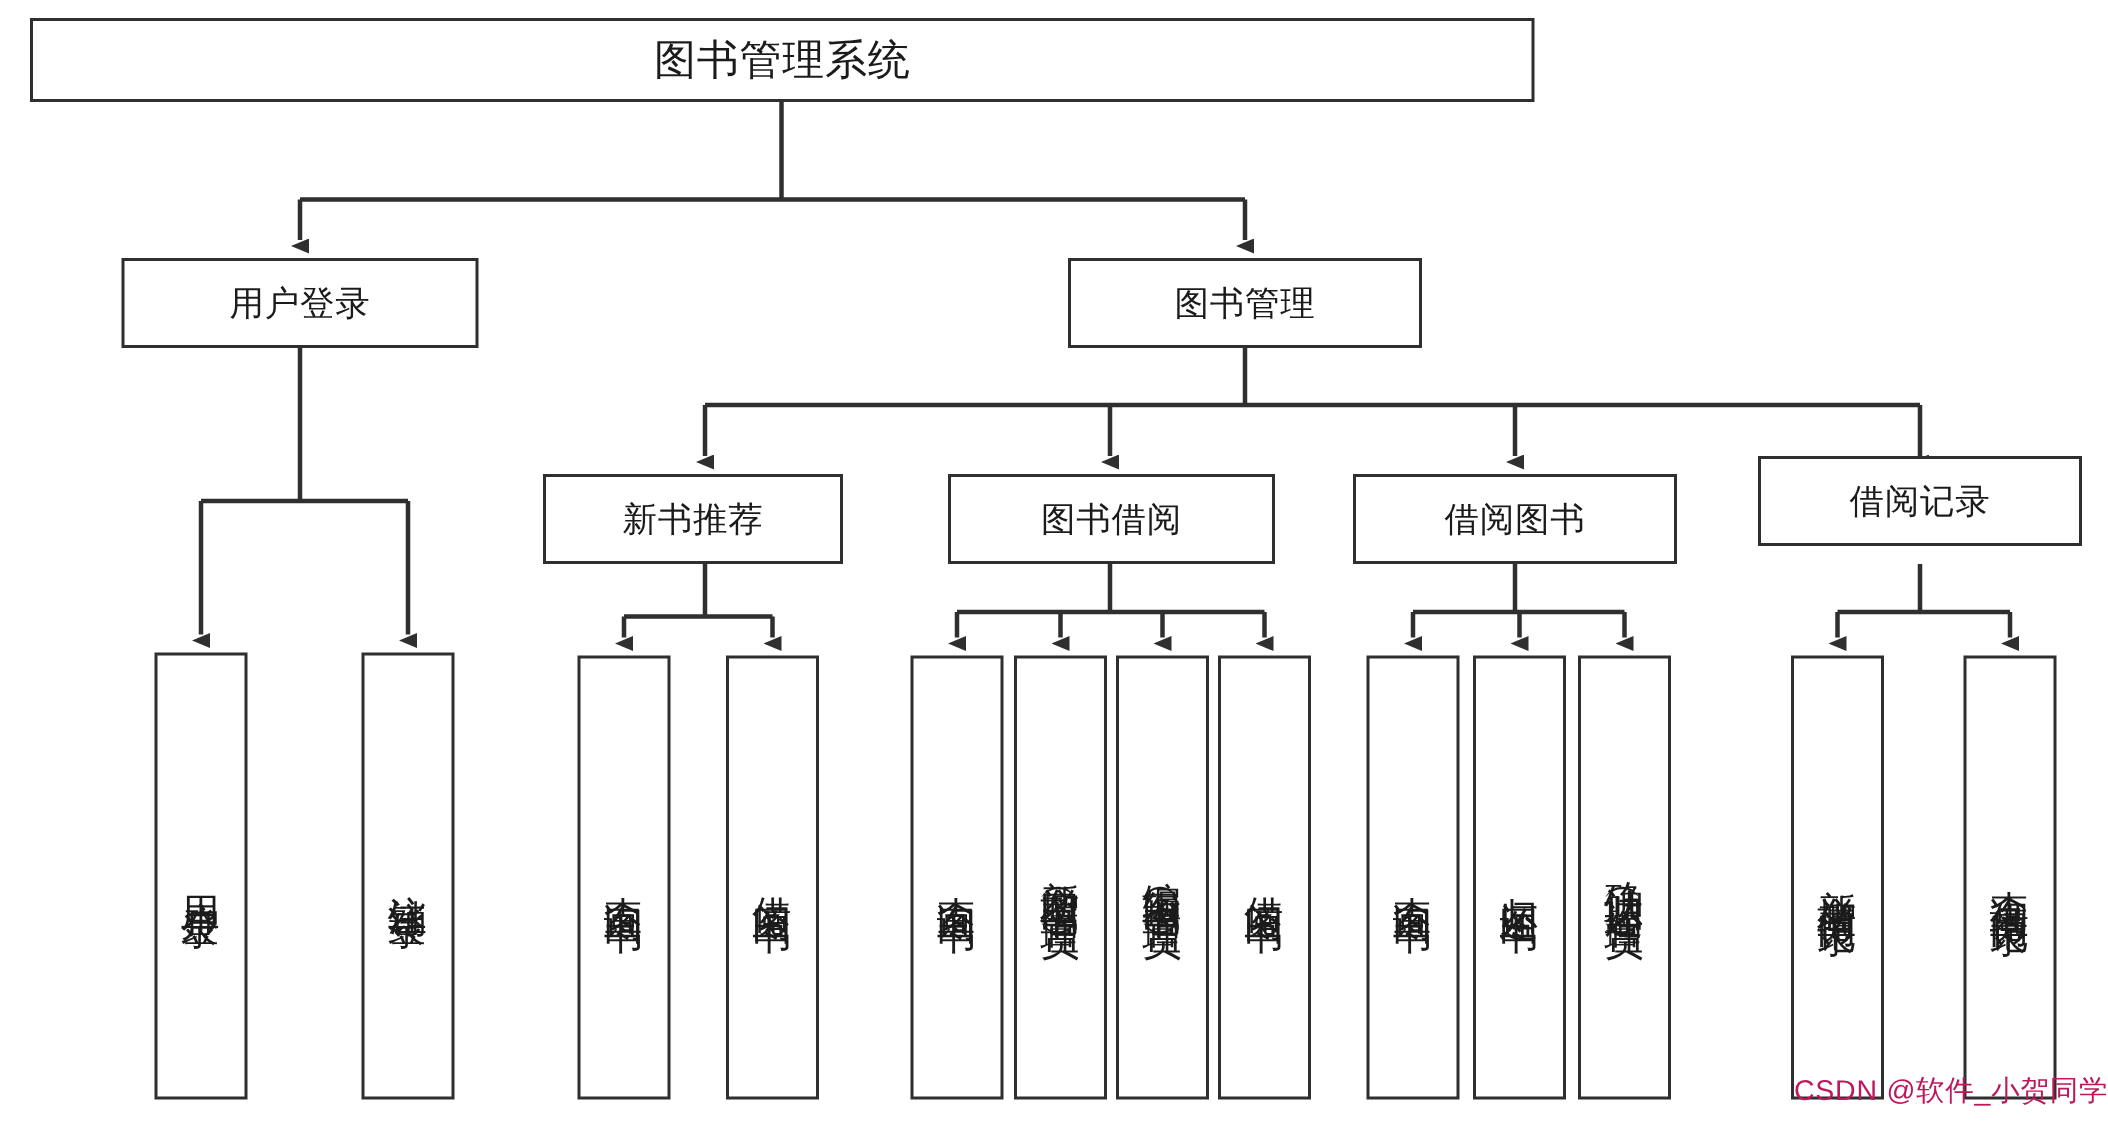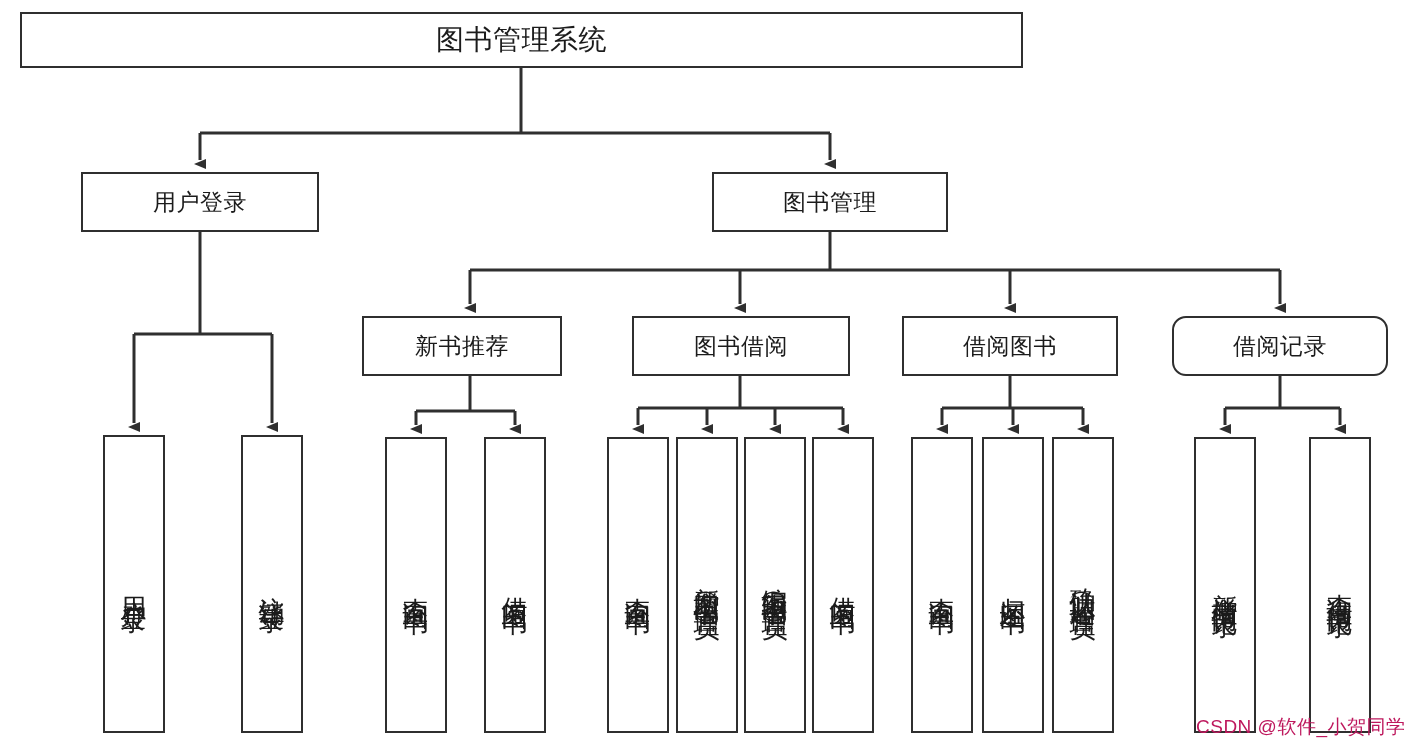--- a/index.html
+++ b/index.html
@@ -133,21 +133,21 @@
 
   <div class="node h-node" style="left:362px; top:316px; width:200px; height:60px;">
     <span class="lbl">新书推荐</span>
   </div>
   <div class="node h-node" style="left:632px; top:316px; width:218px; height:60px;">
     <span class="lbl">图书借阅</span>
   </div>
   <div class="node h-node" style="left:902px; top:316px; width:216px; height:60px;">
     <span class="lbl">借阅图书</span>
   </div>
-  <div class="node h-node" style="left:1172px; top:316px; width:216px; height:60px;border-radius:14px;">
+  <div class="node h-node" style="left:1172px; top:304px; width:216px; height:60px;">
     <span class="lbl">借阅记录</span>
   </div>
 
   <div class="node v-node" style="left:103px; top:435px; width:62px; height:298px;">
     <span class="lbl">用户登录</span>
   </div>
   <div class="node v-node" style="left:241px; top:435px; width:62px; height:298px;">
     <span class="lbl">注销登录</span>
   </div>
 

